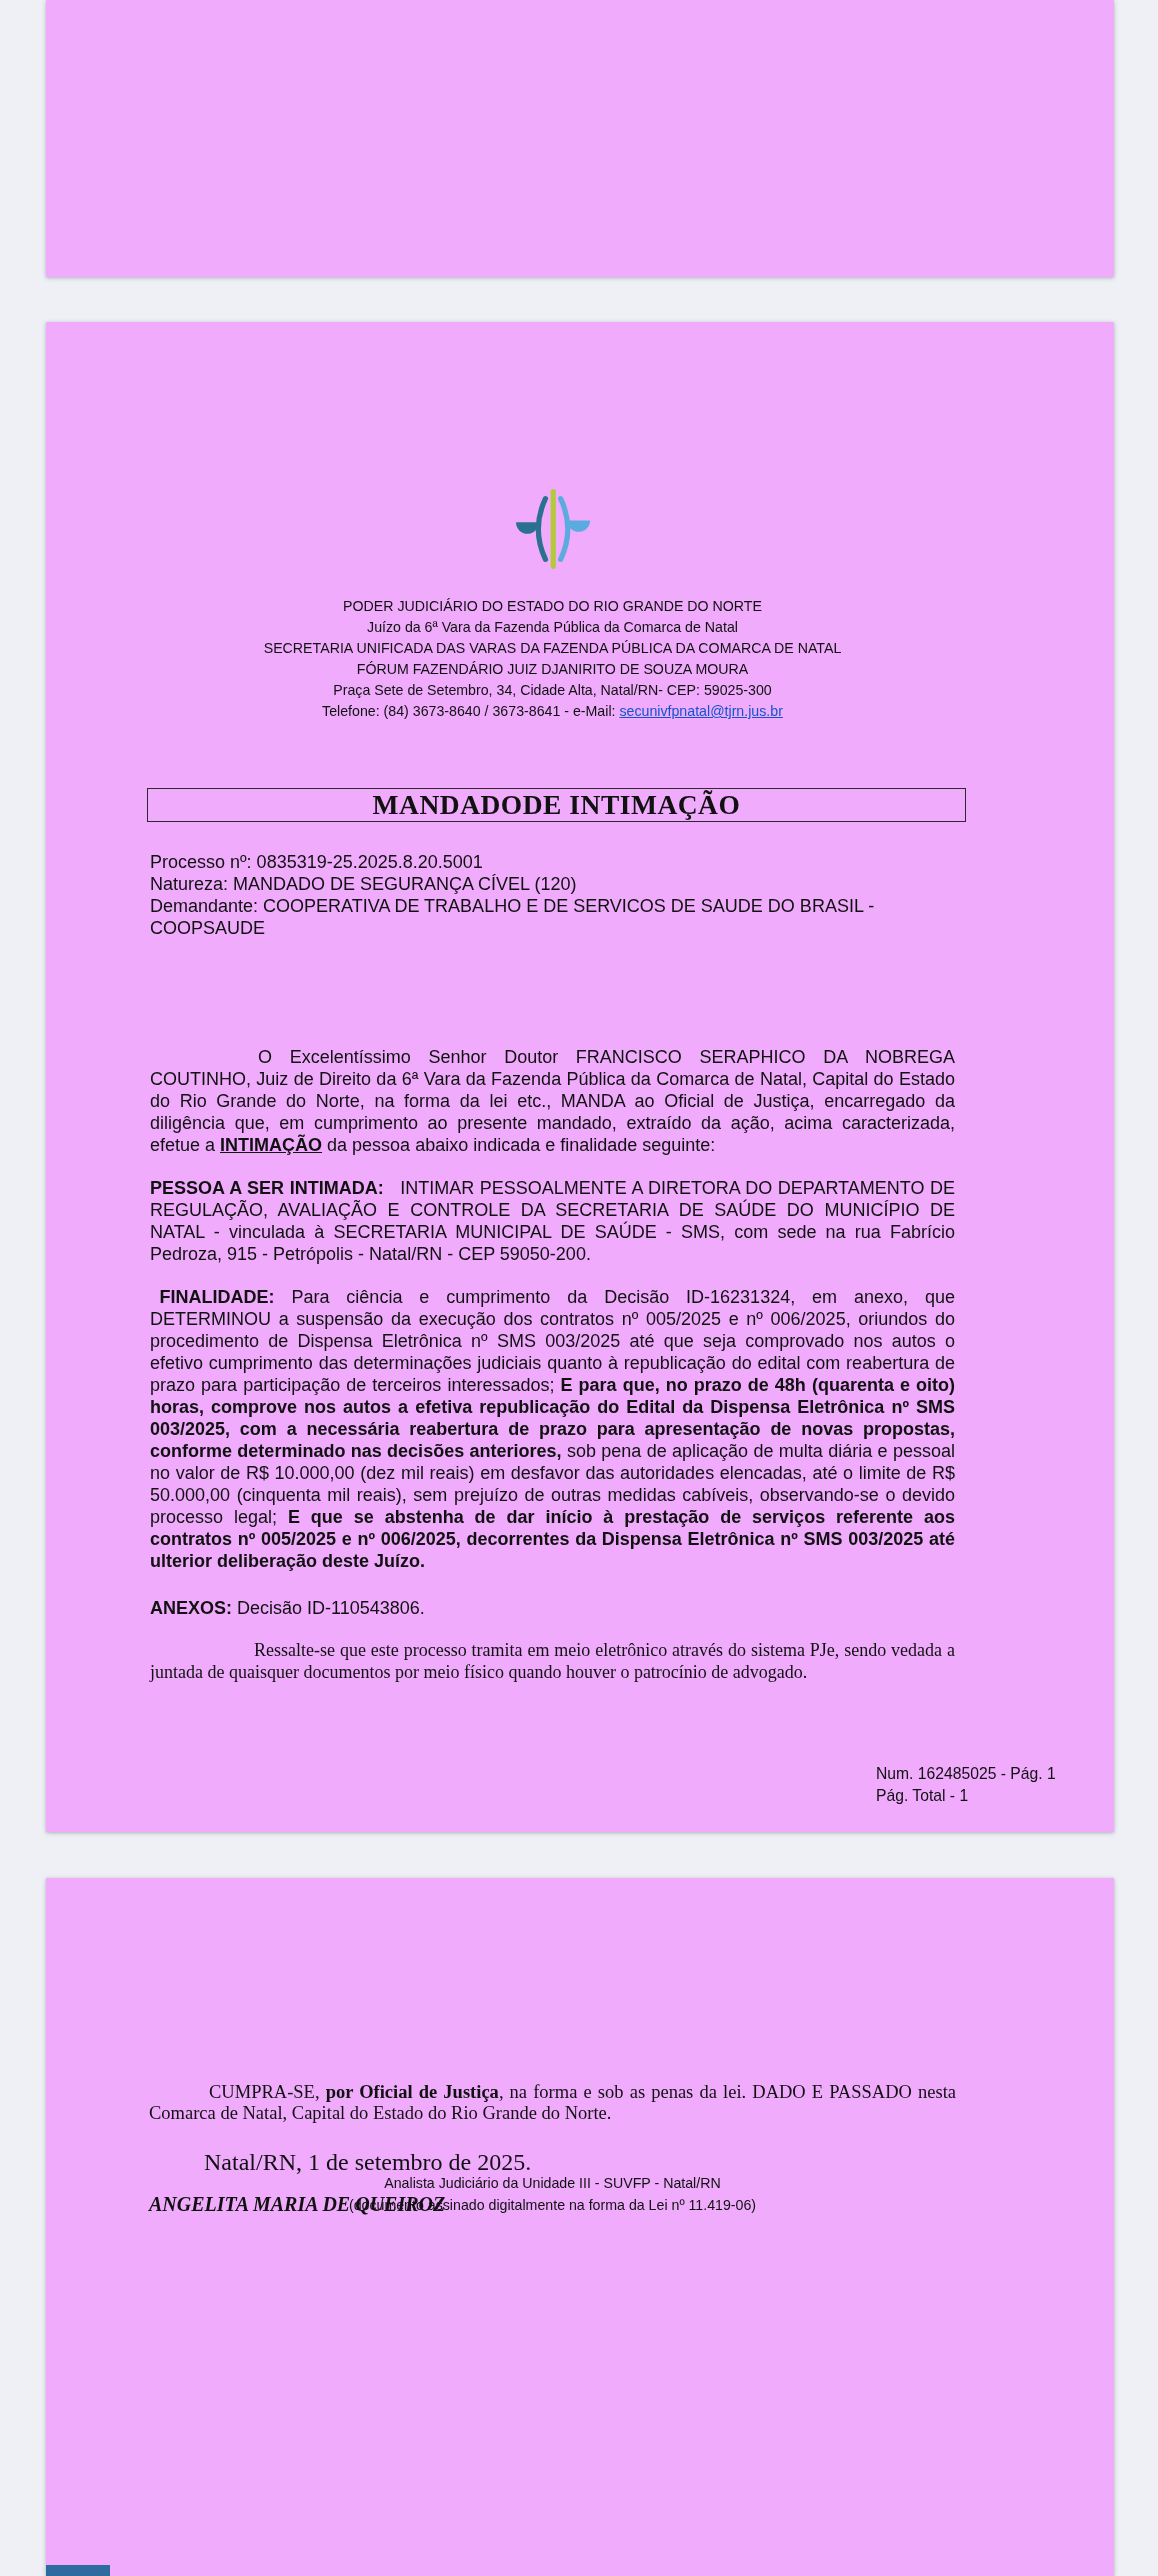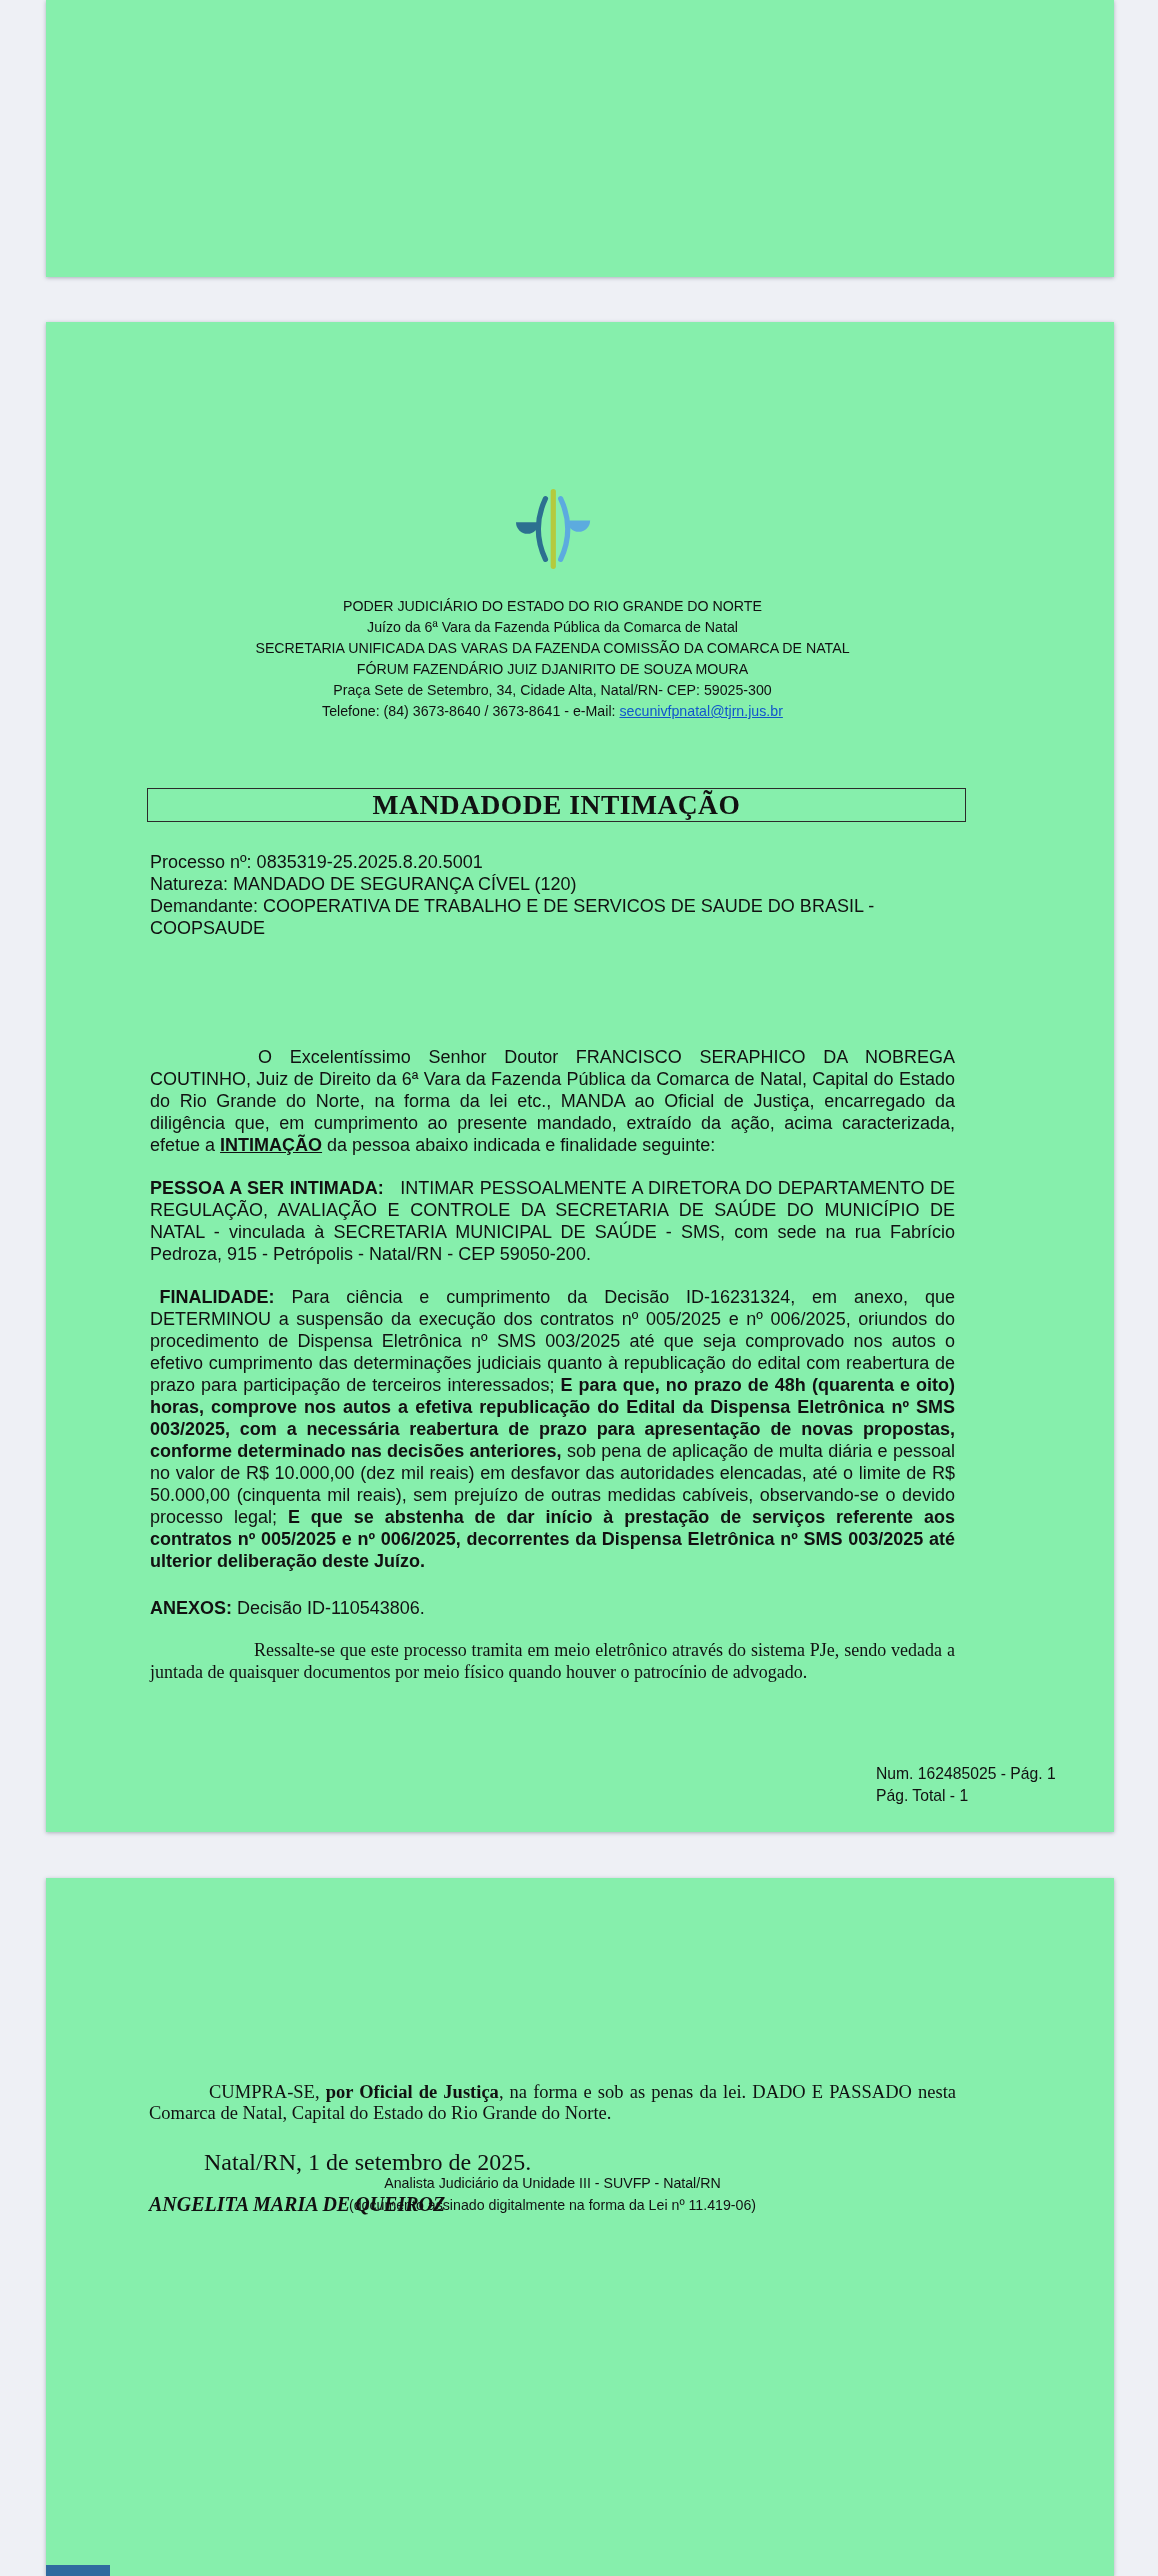--- a/index.html
+++ b/index.html
@@ -8,21 +8,21 @@
     background: #eef0f5;
     position: relative;
     overflow: hidden;
     font-family: "Liberation Sans", "DejaVu Sans", sans-serif;
     color: #111;
   }
   .page {
     position: absolute;
     left: 46px;
     width: 1068px;
-    background: #86efac;
+    background: #f0abfc;
     box-shadow: 0 0.9px 3.8px rgba(90,100,120,0.45);
   }
   #page-a { top: 0; height: 277px; }
   #page-b { top: 322px; height: 1510px; }
   #page-c { top: 1878px; height: 698px; }
 
   .abs { position: absolute; }
 
   
   .court-header {
@@ -112,21 +112,21 @@
       <path d="M 31 10 Q 16 42 31 74" stroke="#2c7090" stroke-width="5.5" fill="none" stroke-linecap="round"></path>
       <path d="M 47 10 Q 62 42 47 74" stroke="#5cabdf" stroke-width="5.5" fill="none" stroke-linecap="round"></path>
       <path d="M 0 35 h 24 a 12 12 0 0 1 -24 0 z" fill="#2c7090"></path>
       <path d="M 54 33 h 24 a 12 12 0 0 1 -24 0 z" fill="#5cabdf"></path>
     </svg>
   </div>
 
   <div class="abs court-header">
     <div>PODER JUDICIÁRIO DO ESTADO DO RIO GRANDE DO NORTE</div>
     <div>Juízo da 6ª Vara da Fazenda Pública da Comarca de Natal</div>
-    <div>SECRETARIA UNIFICADA DAS VARAS DA FAZENDA COMISSÃO DA COMARCA DE NATAL</div>
+    <div>SECRETARIA UNIFICADA DAS VARAS DA FAZENDA PÚBLICA DA COMARCA DE NATAL</div>
     <div>FÓRUM FAZENDÁRIO JUIZ DJANIRITO DE SOUZA MOURA</div>
     <div>Praça Sete de Setembro, 34, Cidade Alta, Natal/RN- CEP: 59025-300</div>
     <div><span>Telefone: (84) 3673-8640 / 3673-8641 - e-Mail: </span><a class="email-link">secunivfpnatal@tjrn.jus.br</a></div>
   </div>
 
   <div class="abs title-box">
     <span class="title-text">MANDADODE INTIMAÇÃO</span>
   </div>
 
   <div class="abs col body-text process-block">

